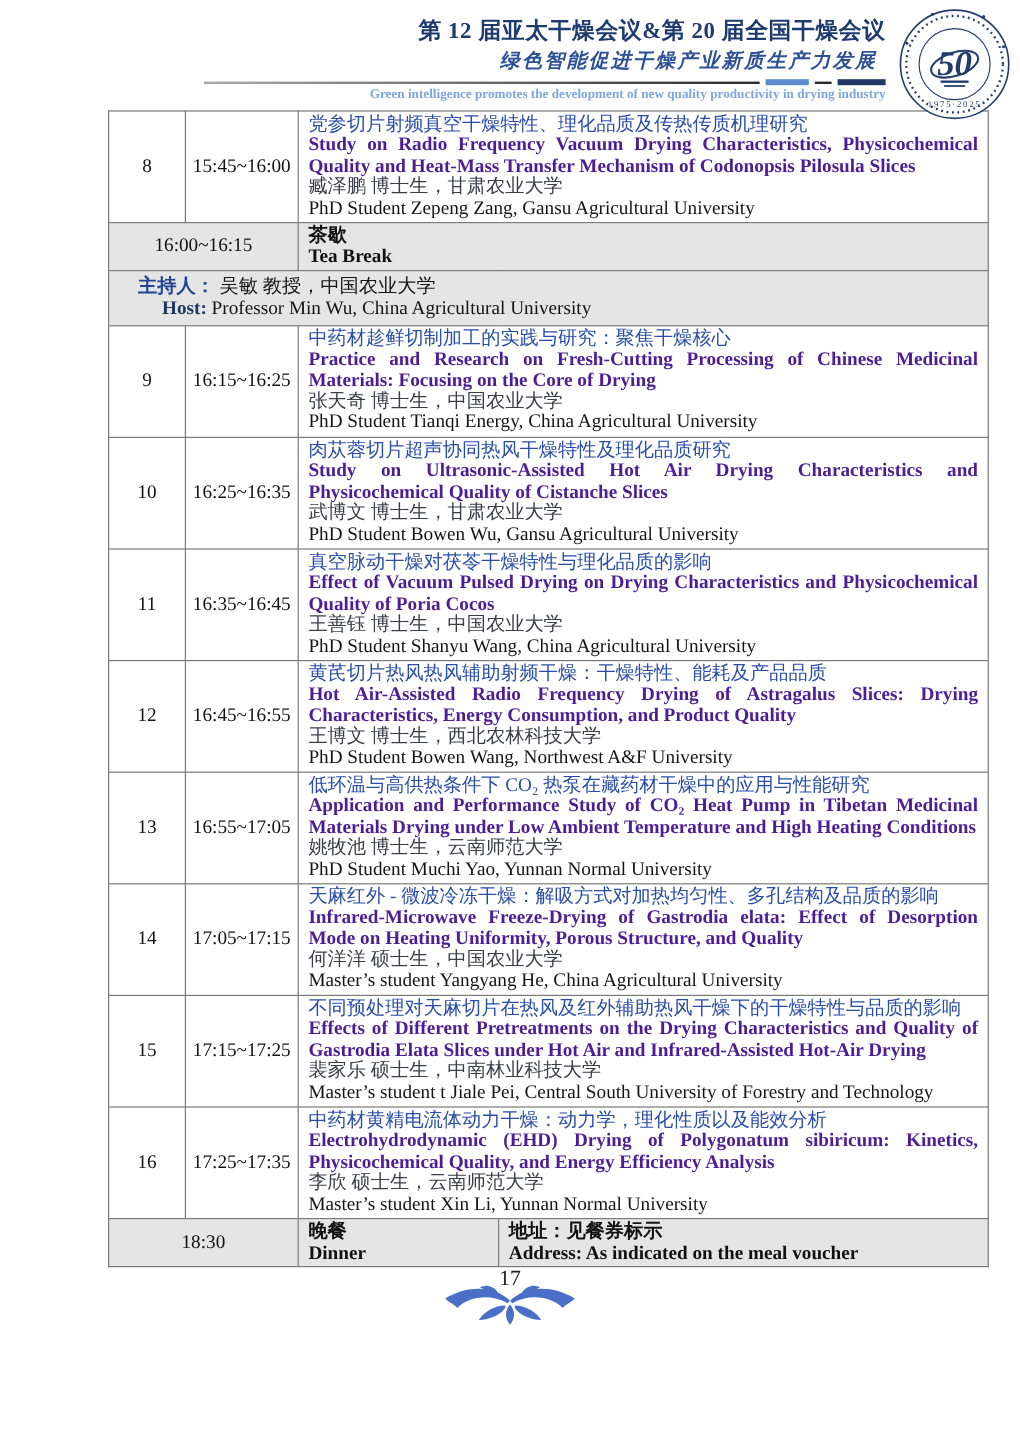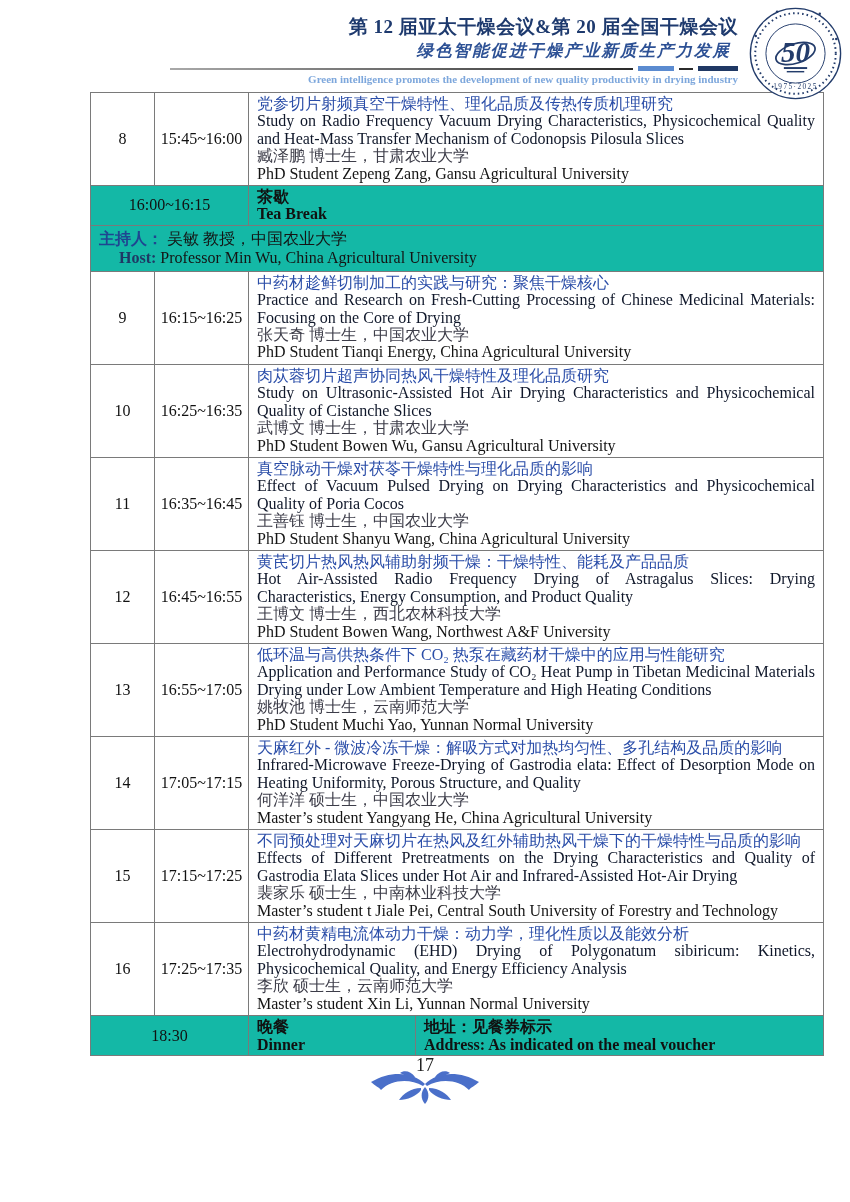--- a/index.html
+++ b/index.html
@@ -21,27 +21,27 @@
   .t-en{text-align:right;padding-right:112px;font-size:13.5px;font-weight:bold;
         color:#7da7dc;line-height:17px;margin-top:2px;}
   .s-en{text-align:right;padding-right:112px;font-size:11px;font-weight:bold;
         color:#7da7dc;line-height:14px;}
   .logo{position:absolute;top:5px;right:6px;width:97px;height:97px;}
   
   table.schedule{border-collapse:collapse;margin:6px 27px 0 90px;width:733px;table-layout:fixed;}
   table.schedule td{border:1px solid #7a7a7a;font-size:16px;}
   .c-num,.c-time{text-align:center;vertical-align:middle;padding:2px 1px;}
   .c-content{padding:2px 8px 3px 8px;vertical-align:middle;line-height:17.4px;}
-  .row-blue td{background:#14b8a6;}
+  .row-blue td{background:#e5e5e5;}
   .title-cn{color:#2a4da8;text-align:justify;}
-  .title-en{color:#0f172a;font-weight:normal;text-align:justify;}
+  .title-en{color:#4c1d95;font-weight:bold;text-align:justify;}
   .pres-cn{color:#3d3d49;}
   .pres-en{color:#141414;}
   .bold{font-weight:bold;}
-  .host-cell{padding:3px 8px;line-height:19.5px;}
+  .host-cell{padding:3px 24px;line-height:19.5px;}
   .host-prefix-cn{font-weight:bold;color:#1f4591;}
   .host-prefix-en{font-weight:bold;color:#1f3864;margin-left:20px;}
   .host-text{color:#141414;}
   .mini-cell{padding:2px 8px;line-height:17.4px;}
   
   .footer{text-align:center;margin-top:2px;}
   .page-num{font-size:18px;color:#222;line-height:14px;}
   .flourish{display:block;margin:-4px auto 0 auto;}
 </style>
 </head>

